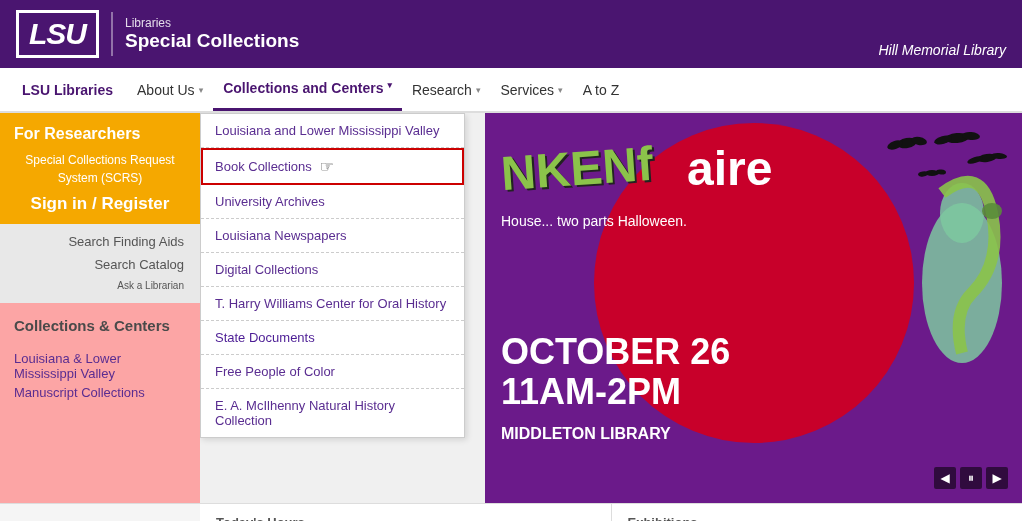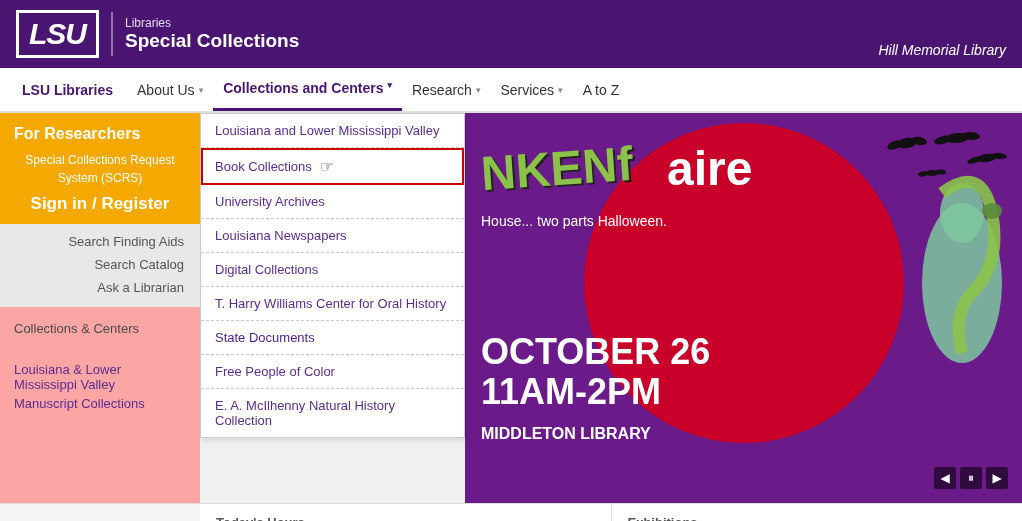--- a/index.html
+++ b/index.html
@@ -63,33 +63,33 @@
       </div>
     </div>
 
     <div style="background:#e8e8e8; padding:6px 0 8px;">
       <div style="padding:4px 16px; text-align:right; cursor:pointer; font-size:13px; color:#555;">
         <span>Search Finding Aids</span>
       </div>
       <div style="padding:4px 16px; text-align:right; cursor:pointer; font-size:13px; color:#555;">
         <span>Search Catalog</span>
       </div>
-      <div style="padding:4px 16px; text-align:right; cursor:pointer; font-size:13px; color:#555;">
+      <div style="padding:4px 16px; text-align:right; cursor:pointer; font-size:10px; color:#555;">
         <span>Ask a Librarian</span>
       </div>
     </div>
 
     <div style="padding:14px 14px 10px;">
-      <h3 style="font-size:13px; color:#4a4a4a; font-weight:normal; margin-bottom:24px;">Collections &amp; Centers</h3>
+      <h3 style="font-size:15px; color:#4a4a4a; font-weight:bold; margin-bottom:15px;">Collections &amp; Centers</h3>
       <a style="display:block; font-size:13px; color:#5a2d91; padding:2px 0; cursor:pointer; text-decoration:none;">Louisiana &amp; Lower Mississippi Valley</a>
       <a style="display:block; font-size:13px; color:#5a2d91; padding:2px 0; cursor:pointer; text-decoration:none;">Manuscript Collections</a>
     </div>
   </div>
 
-  <div style="flex:1; display:flex; position:relative; overflow:hidden;">
+  <div style="flex:1; display:flex; position:relative; overflow:hidden;gap:20px;">
 
     <div style="width:265px; min-width:265px; background:#fff; border:1px solid #ccc; box-shadow:2px 2px 6px rgba(0,0,0,0.12); z-index:10; align-self:flex-start;">
 
       <div style="padding:9px 14px; font-size:13px; color:#5a2d91; border-bottom:1px dashed #ccc; cursor:pointer;">
         <span>Louisiana and Lower Mississippi Valley</span>
       </div>
 
       <div style="padding:7px 12px; font-size:13px; color:#5a2d91; border:2px solid #cc0000; cursor:pointer; background:#fff; display:flex; align-items:center; gap:4px;">
         <span>Book Collections</span>
         <span style="font-size:16px; color:#333; margin-left:4px;">☞</span>

